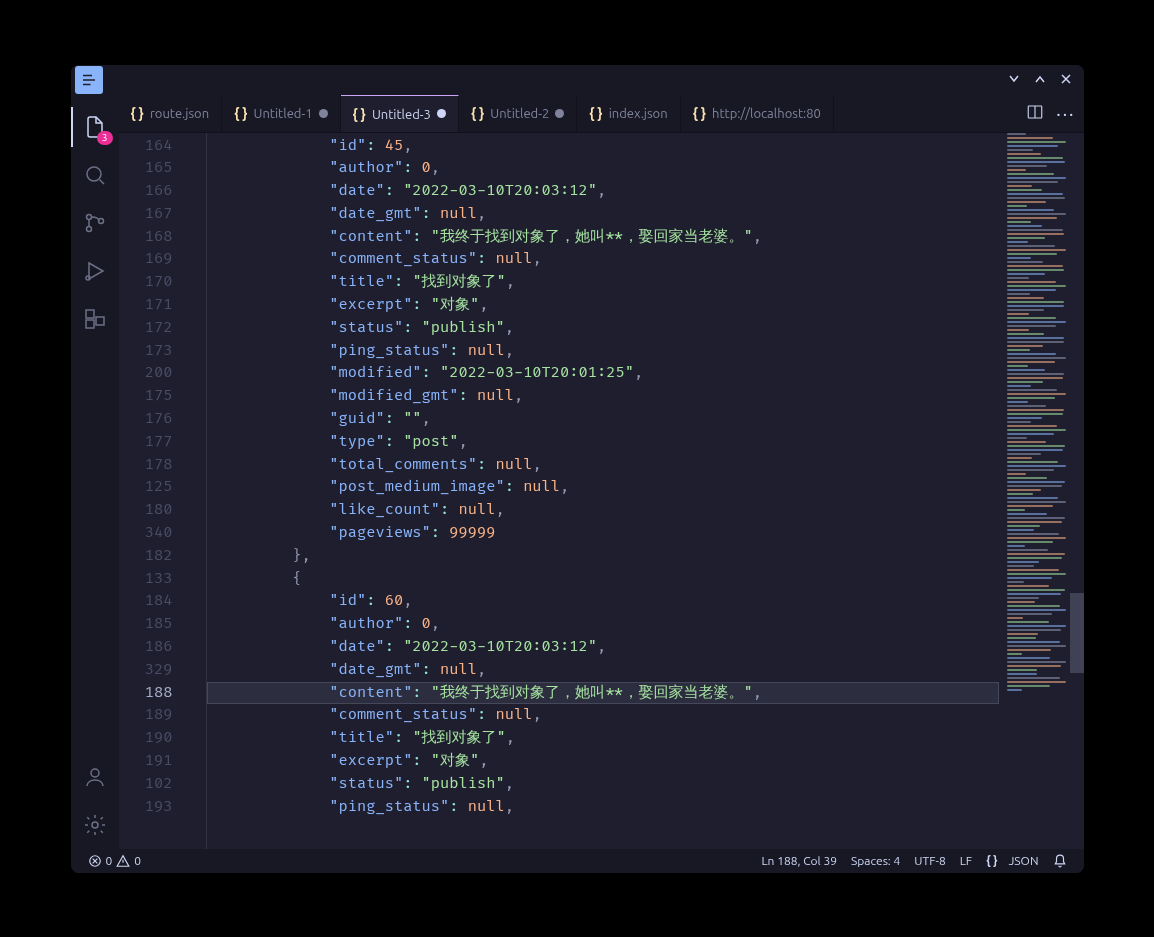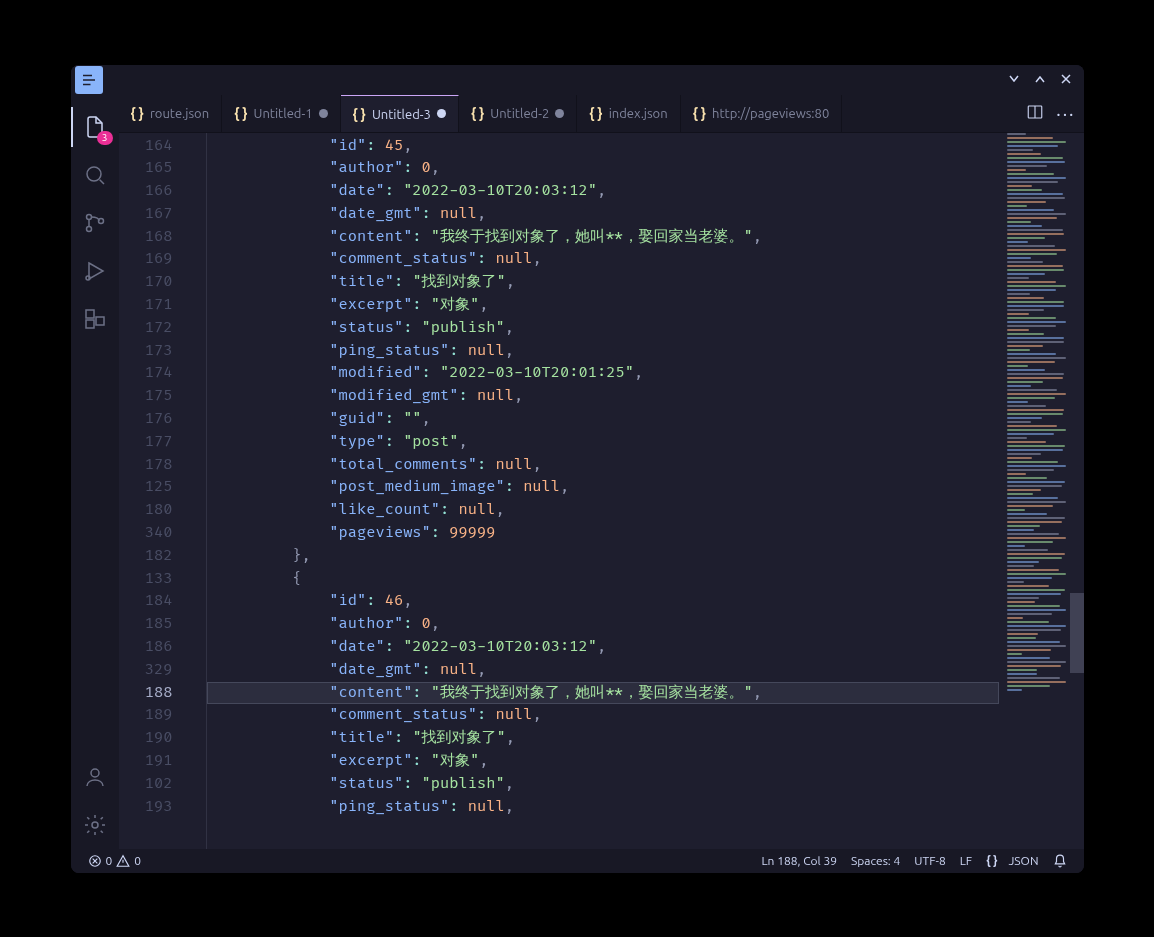--- a/index.html
+++ b/index.html
@@ -350,21 +350,21 @@
             <span class="json-icon">{ }</span>
             <span>Untitled-2</span>
             <span class="dirty"></span>
           </div>
           <div class="tab">
             <span class="json-icon">{ }</span>
             <span>index.json</span>
           </div>
           <div class="tab">
             <span class="json-icon">{ }</span>
-            <span>http://pageviews:80</span>
+            <span>http://localhost:80</span>
           </div>
           <div class="actions" id="tab-actions">
           <span><svg viewBox="0 0 24 24" fill="none" stroke="currentColor" stroke-width="1.5">
                 <rect x="3" y="4" width="18" height="16" rx="1"></rect>
                 <path d="M12 4v16"></path>
               </svg></span>
           <span style="font-size:18px;letter-spacing:2px">···</span>
         </div>
       </div>
 
@@ -373,21 +373,21 @@
             <div>164</div>
             <div>165</div>
             <div>166</div>
             <div>167</div>
             <div>168</div>
             <div>169</div>
             <div>170</div>
             <div>171</div>
             <div>172</div>
             <div>173</div>
-            <div>174</div>
+            <div>200</div>
             <div>175</div>
             <div>176</div>
             <div>177</div>
             <div>178</div>
             <div>125</div>
             <div>180</div>
             <div>340</div>
             <div>182</div>
             <div>133</div>
             <div>184</div>
@@ -416,21 +416,21 @@
             <div class="line"><span>            </span><span class="tok-key">"modified"</span><span class="tok-colon">: </span><span class="tok-str">"2022-03-10T20:01:25"</span><span class="tok-punc">,</span></div>
             <div class="line"><span>            </span><span class="tok-key">"modified_gmt"</span><span class="tok-colon">: </span><span class="tok-null">null</span><span class="tok-punc">,</span></div>
             <div class="line"><span>            </span><span class="tok-key">"guid"</span><span class="tok-colon">: </span><span class="tok-str">""</span><span class="tok-punc">,</span></div>
             <div class="line"><span>            </span><span class="tok-key">"type"</span><span class="tok-colon">: </span><span class="tok-str">"post"</span><span class="tok-punc">,</span></div>
             <div class="line"><span>            </span><span class="tok-key">"total_comments"</span><span class="tok-colon">: </span><span class="tok-null">null</span><span class="tok-punc">,</span></div>
             <div class="line"><span>            </span><span class="tok-key">"post_medium_image"</span><span class="tok-colon">: </span><span class="tok-null">null</span><span class="tok-punc">,</span></div>
             <div class="line"><span>            </span><span class="tok-key">"like_count"</span><span class="tok-colon">: </span><span class="tok-null">null</span><span class="tok-punc">,</span></div>
             <div class="line"><span>            </span><span class="tok-key">"pageviews"</span><span class="tok-colon">: </span><span class="tok-num">99999</span></div>
             <div class="line"><span>        </span><span class="tok-brace">},</span></div>
             <div class="line"><span>        </span><span class="tok-brace">{</span></div>
-            <div class="line"><span>            </span><span class="tok-key">"id"</span><span class="tok-colon">: </span><span class="tok-num">46</span><span class="tok-punc">,</span></div>
+            <div class="line"><span>            </span><span class="tok-key">"id"</span><span class="tok-colon">: </span><span class="tok-num">60</span><span class="tok-punc">,</span></div>
             <div class="line"><span>            </span><span class="tok-key">"author"</span><span class="tok-colon">: </span><span class="tok-num">0</span><span class="tok-punc">,</span></div>
             <div class="line"><span>            </span><span class="tok-key">"date"</span><span class="tok-colon">: </span><span class="tok-str">"2022-03-10T20:03:12"</span><span class="tok-punc">,</span></div>
             <div class="line"><span>            </span><span class="tok-key">"date_gmt"</span><span class="tok-colon">: </span><span class="tok-null">null</span><span class="tok-punc">,</span></div>
             <div class="line hl"><span>            </span><span class="tok-key">"content"</span><span class="tok-colon">: </span><span class="tok-str">"我终于找到对象了，她叫**，娶回家当老婆。"</span><span class="tok-punc">,</span></div>
             <div class="line"><span>            </span><span class="tok-key">"comment_status"</span><span class="tok-colon">: </span><span class="tok-null">null</span><span class="tok-punc">,</span></div>
             <div class="line"><span>            </span><span class="tok-key">"title"</span><span class="tok-colon">: </span><span class="tok-str">"找到对象了"</span><span class="tok-punc">,</span></div>
             <div class="line"><span>            </span><span class="tok-key">"excerpt"</span><span class="tok-colon">: </span><span class="tok-str">"对象"</span><span class="tok-punc">,</span></div>
             <div class="line"><span>            </span><span class="tok-key">"status"</span><span class="tok-colon">: </span><span class="tok-str">"publish"</span><span class="tok-punc">,</span></div>
             <div class="line"><span>            </span><span class="tok-key">"ping_status"</span><span class="tok-colon">: </span><span class="tok-null">null</span><span class="tok-punc">,</span></div>
           </div>

